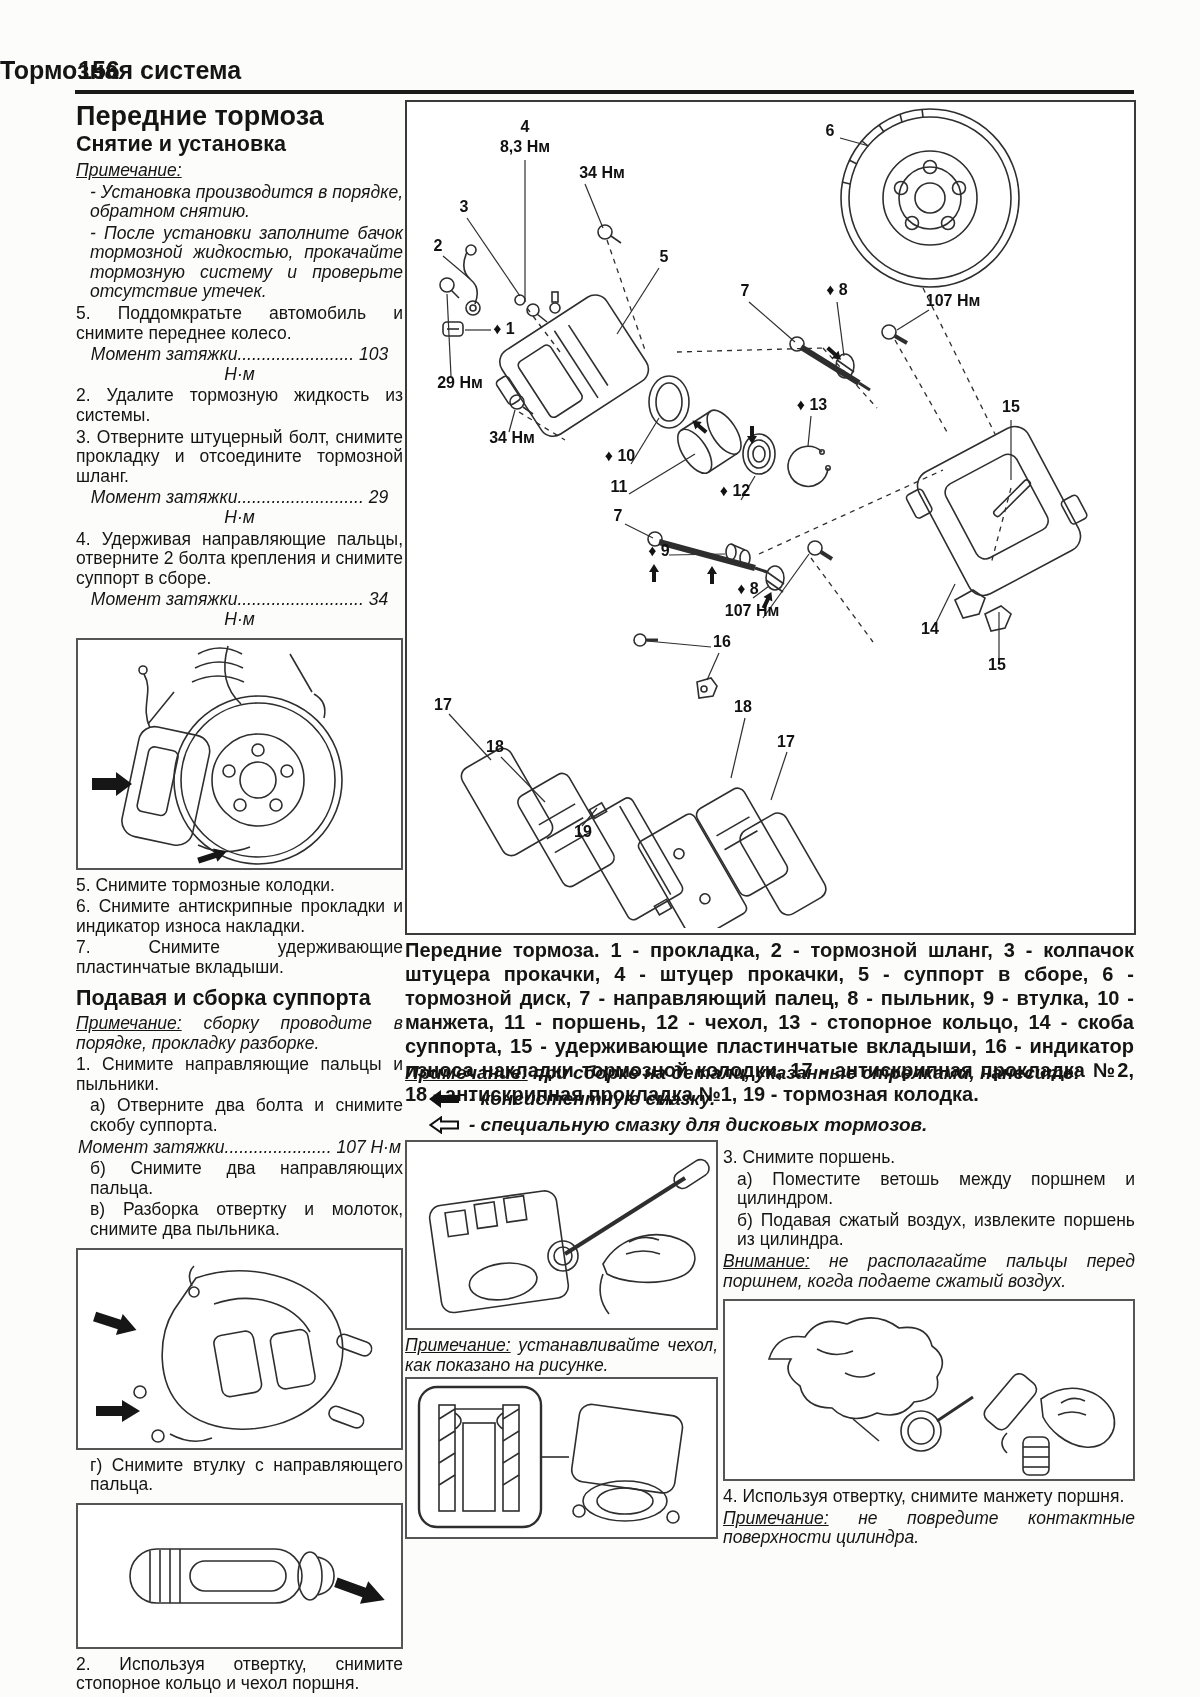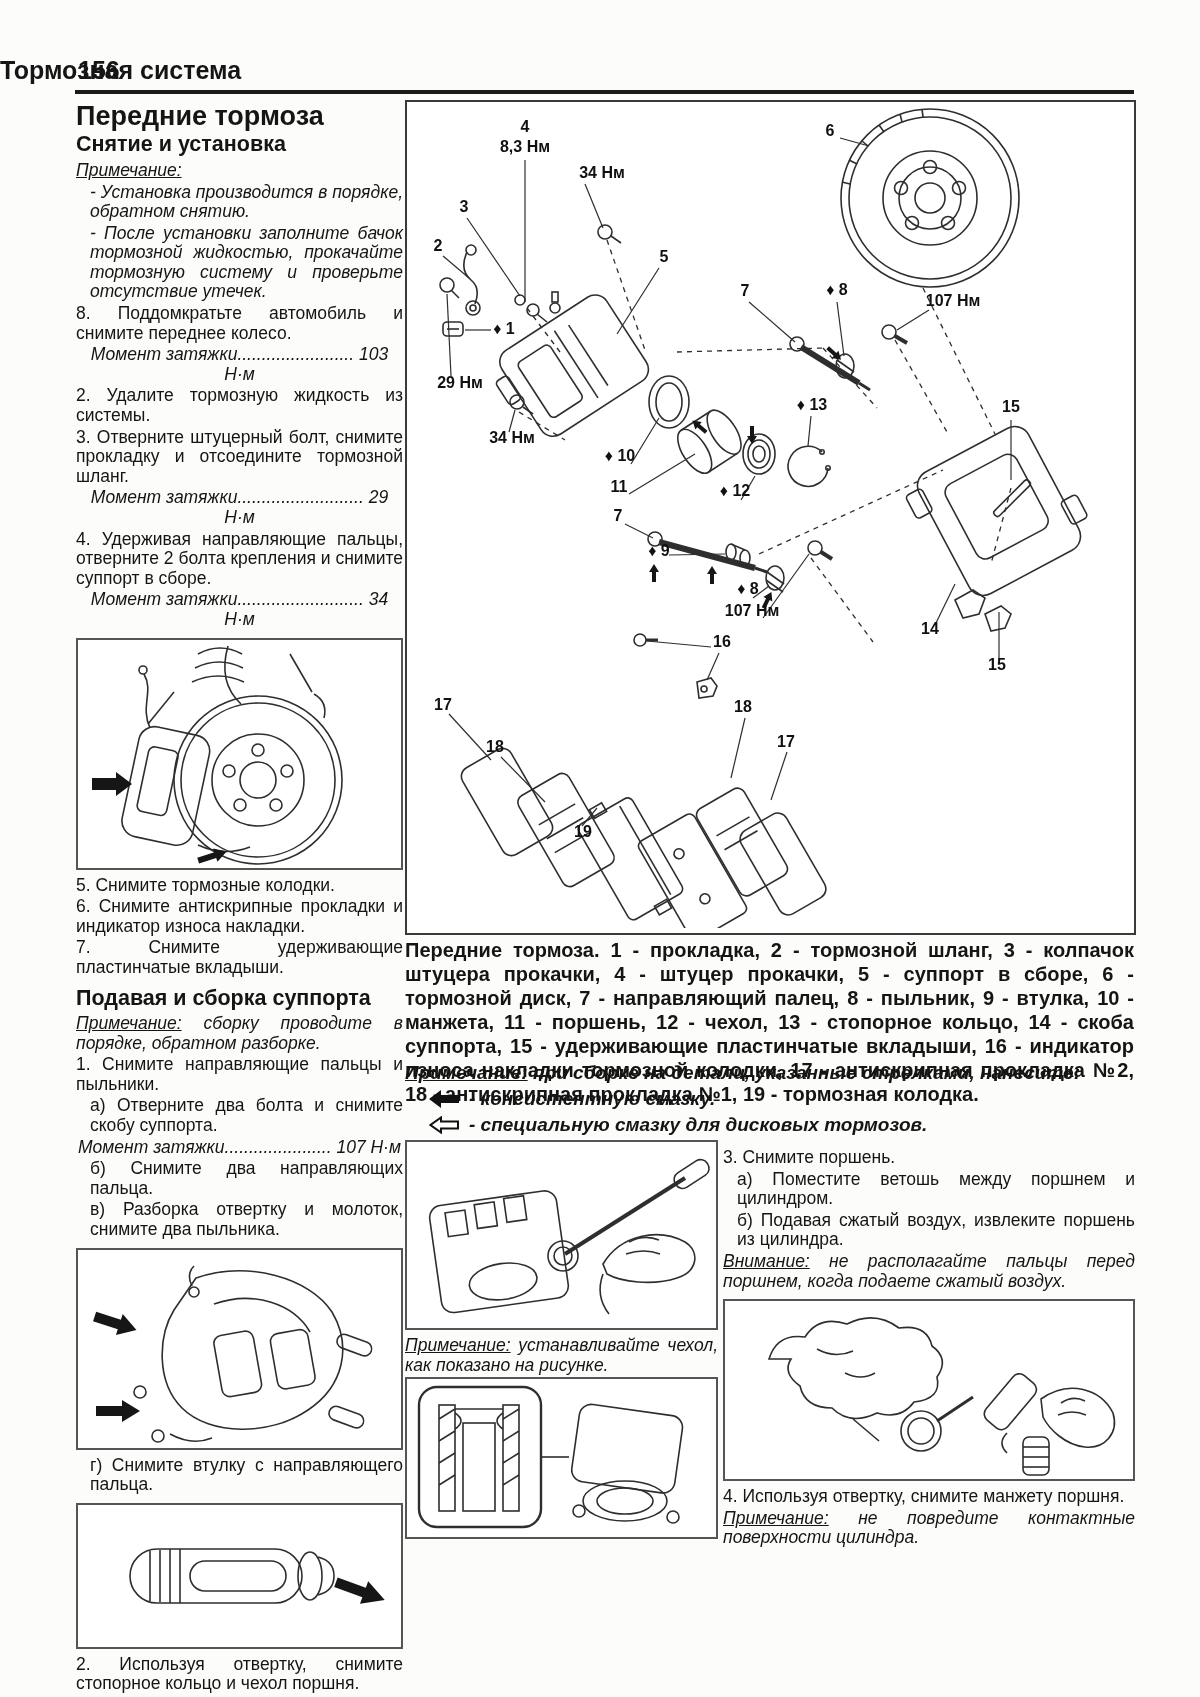--- a/index.html
+++ b/index.html
@@ -49,21 +49,21 @@
 <div class="hdr-num">156</div>
 <div class="hdr-title">Тормозная система</div>
 <div class="hdr-rule"></div>
 
 <div class="leftcol">
   <h1>Передние тормоза</h1>
   <h2>Снятие и установка</h2>
   <p class="note"><span class="nlabel">Примечание:</span></p>
   <p class="note sub">- Установка производится в порядке, обратном снятию.</p>
   <p class="note sub">- После установки заполните бачок тормозной жидкостью, прокачайте тормозную систему и проверьте отсутствие утечек.</p>
-  <p>8. Поддомкратьте автомобиль и снимите переднее колесо.</p>
+  <p>5. Поддомкратьте автомобиль и снимите переднее колесо.</p>
   <p class="torque">Момент затяжки........................ 103 Н·м</p>
   <p>2. Удалите тормозную жидкость из системы.</p>
   <p>3. Отверните штуцерный болт, снимите прокладку и отсоедините тормозной шланг.</p>
   <p class="torque">Момент затяжки.......................... 29 Н·м</p>
   <p>4. Удерживая направляющие пальцы, отверните 2 болта крепления и снимите суппорт в сборе.</p>
   <p class="torque">Момент затяжки.......................... 34 Н·м</p>
 
   <div class="imgbox">
     <svg width="323" height="228" viewBox="0 0 323 228">
       <g class="sketch">
@@ -98,21 +98,21 @@
           </g>
       </g>
     </svg>
   </div>
 
   <p>5. Снимите тормозные колодки.</p>
   <p>6. Снимите антискрипные прокладки и индикатор износа накладки.</p>
   <p>7. Снимите удерживающие пластинчатые вкладыши.</p>
 
   <h3>Подавая и сборка суппорта</h3>
-  <p class="note"><span class="nlabel">Примечание:</span><span> сборку проводите в порядке, обратном разборке.</span></p>
+  <p class="note"><span class="nlabel">Примечание:</span><span> сборку проводите в порядке, прокладку разборке.</span></p>
   <p>1. Снимите направляющие пальцы и пыльники.</p>
   <p class="sub">а) Отверните два болта и снимите скобу суппорта.</p>
   <p class="torque">Момент затяжки...................... 107 Н·м</p>
   <p class="sub">б) Снимите два направляющих пальца.</p>
   <p class="sub">в) Разборка отвертку и молоток, снимите два пыльника.</p>
 
   <div class="imgbox">
     <svg width="323" height="198" viewBox="0 0 323 198">
       <g class="sketch">
         <path d="M118,28 C170,10 232,28 254,62 C274,96 266,136 230,160 C192,186 132,186 104,158 C78,132 80,86 96,60 Z"></path>

